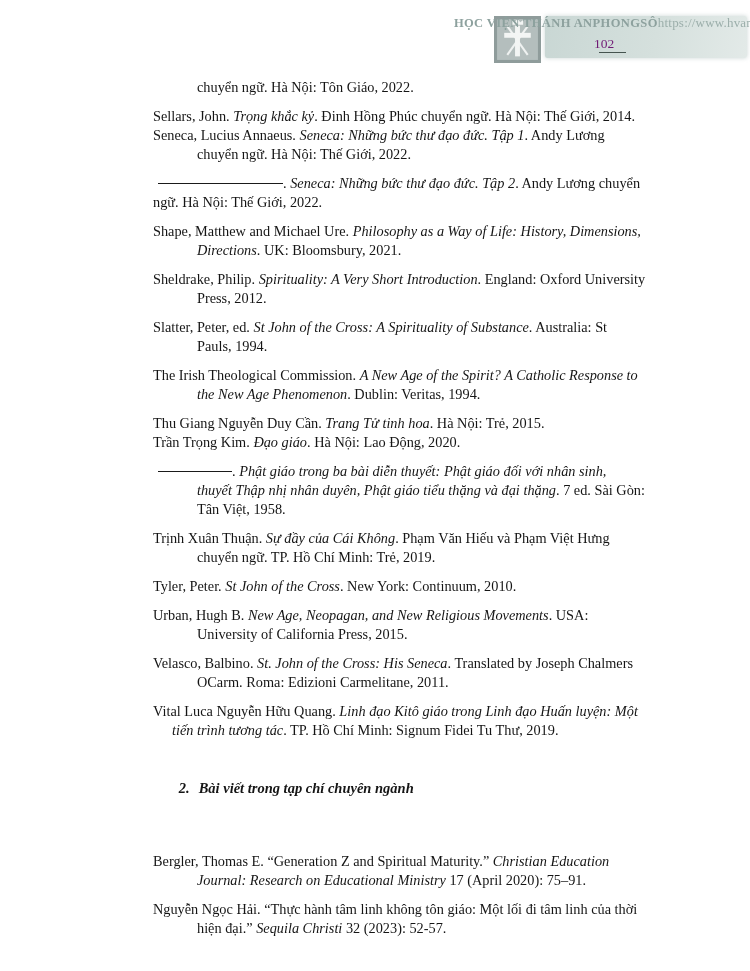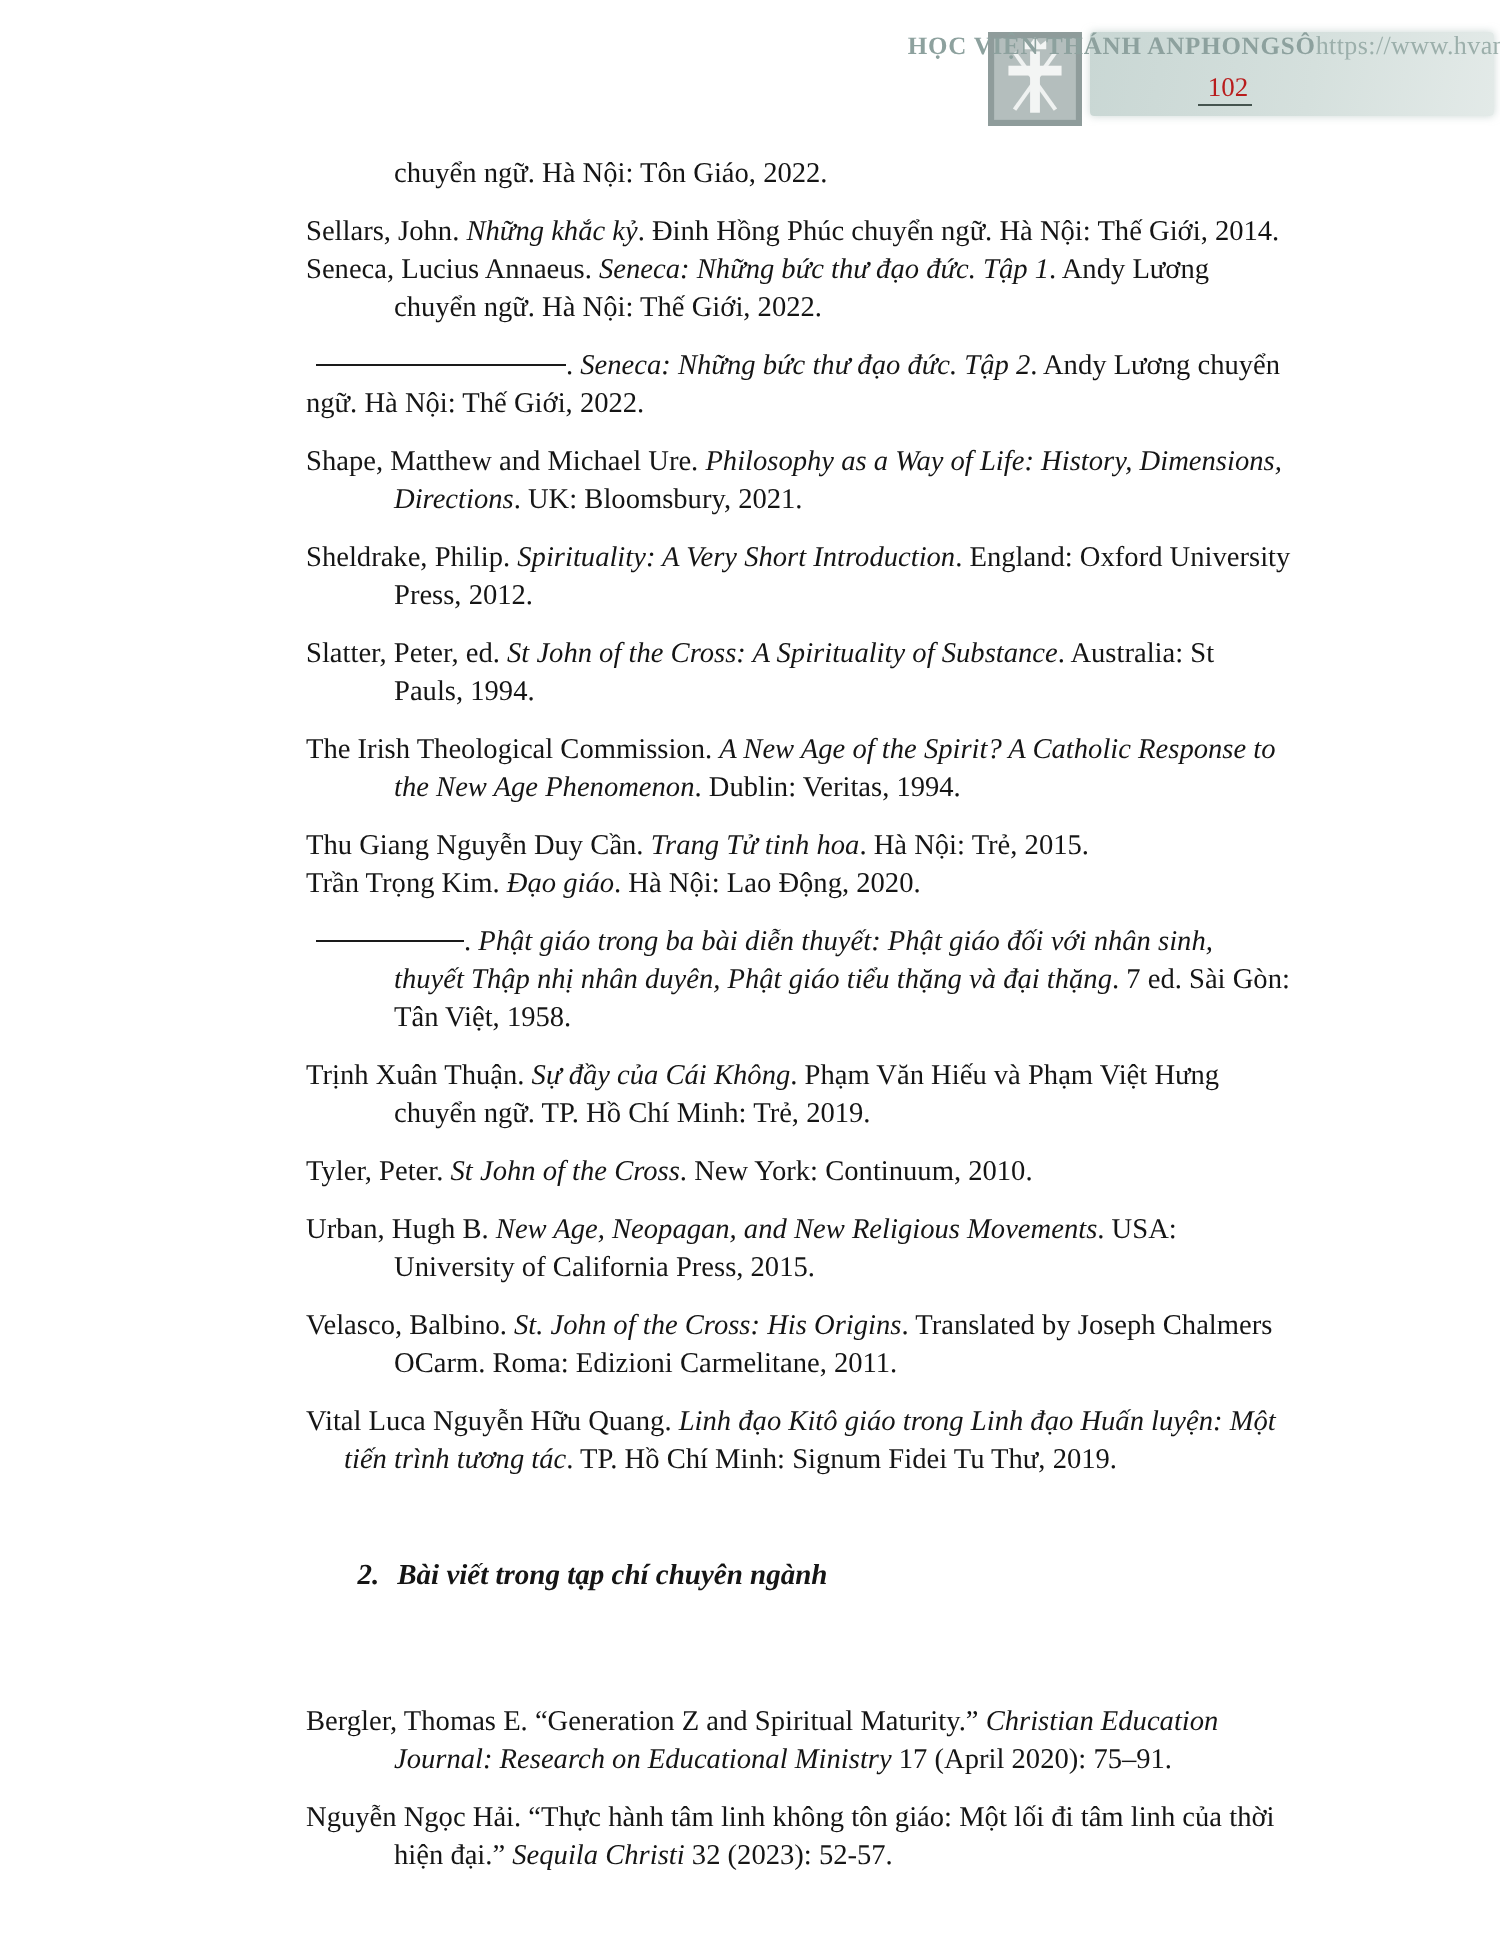--- a/index.html
+++ b/index.html
@@ -27,21 +27,21 @@
   .banner .b1 {
     font-weight: bold; font-size: 12.5px; line-height: 15px;
     color: #8da19e; letter-spacing: .4px; white-space: nowrap;
   }
   .banner .b2 {
     font-weight: normal; font-size: 13px; line-height: 14px;
     color: #9cafab; letter-spacing: .2px; white-space: nowrap;
   }
   .pagenum {
     position: absolute; left: 594px; top: 36px; width: 40px;
-    text-align: center; font-size: 13.5px; color: #b91c1c; z-index: 3;
+    text-align: left; font-size: 13.5px; color: #701a75; z-index: 3;
   }
   .pagenum-line {
     position: absolute; left: 599px; top: 52px; width: 27px; height: 1.4px;
     background: #45544f; z-index: 3;
   }
 
   
   .bib {
     position: absolute; left: 153px; top: 78px;
     font-size: 14.3px; line-height: 19px;
@@ -95,21 +95,21 @@
 
   <div class="pagenum">102</div>
   <div class="pagenum-line"></div>
 
   <div class="bib">
     <div id="book-entries">
         <div class="blk">
           <div class="line hang"><span>chuyển ngữ. Hà Nội: Tôn Giáo, 2022.</span></div>
         </div>
         <div class="blk nogap">
-          <div class="line flush"><span>Sellars, John. </span><span class="it">Những khắc kỷ</span><span>. Đinh Hồng Phúc chuyển ngữ. Hà Nội: Thế Giới, 2014.</span></div>
+          <div class="line flush"><span>Sellars, John. </span><span class="it">Trọng khắc kỷ</span><span>. Đinh Hồng Phúc chuyển ngữ. Hà Nội: Thế Giới, 2014.</span></div>
         </div>
         <div class="blk">
           <div class="line flush"><span>Seneca, Lucius Annaeus. </span><span class="it">Seneca: Những bức thư đạo đức. Tập 1</span><span>. Andy Lương</span></div>
           <div class="line hang"><span>chuyển ngữ. Hà Nội: Thế Giới, 2022.</span></div>
         </div>
         <div class="blk">
           <div class="line dashline"><span class="dash long"></span><span>. </span><span class="it">Seneca: Những bức thư đạo đức. Tập 2</span><span>. Andy Lương chuyển</span></div>
           <div class="line flush"><span>ngữ. Hà Nội: Thế Giới, 2022.</span></div>
         </div>
         <div class="blk">
@@ -144,21 +144,21 @@
           <div class="line hang"><span>chuyển ngữ. TP. Hồ Chí Minh: Trẻ, 2019.</span></div>
         </div>
         <div class="blk">
           <div class="line flush"><span>Tyler, Peter. </span><span class="it">St John of the Cross</span><span>. New York: Continuum, 2010.</span></div>
         </div>
         <div class="blk">
           <div class="line flush"><span>Urban, Hugh B. </span><span class="it">New Age, Neopagan, and New Religious Movements</span><span>. USA:</span></div>
           <div class="line hang"><span>University of California Press, 2015.</span></div>
         </div>
         <div class="blk">
-          <div class="line flush"><span>Velasco, Balbino. </span><span class="it">St. John of the Cross: His Origins</span><span>. Translated by Joseph Chalmers</span></div>
+          <div class="line flush"><span>Velasco, Balbino. </span><span class="it">St. John of the Cross: His Seneca</span><span>. Translated by Joseph Chalmers</span></div>
           <div class="line hang"><span>OCarm. Roma: Edizioni Carmelitane, 2011.</span></div>
         </div>
         <div class="blk nogap">
           <div class="line flush"><span>Vital Luca Nguyễn Hữu Quang. </span><span class="it">Linh đạo Kitô giáo trong Linh đạo Huấn luyện: Một</span></div>
           <div class="line hang2"><span class="it">tiến trình tương tác</span><span>. TP. Hồ Chí Minh: Signum Fidei Tu Thư, 2019.</span></div>
         </div>
       </div>
     <div class="heading">
       <span class="hnum">2.</span><span class="htitle">Bài viết trong tạp chí chuyên ngành</span>
     </div>

